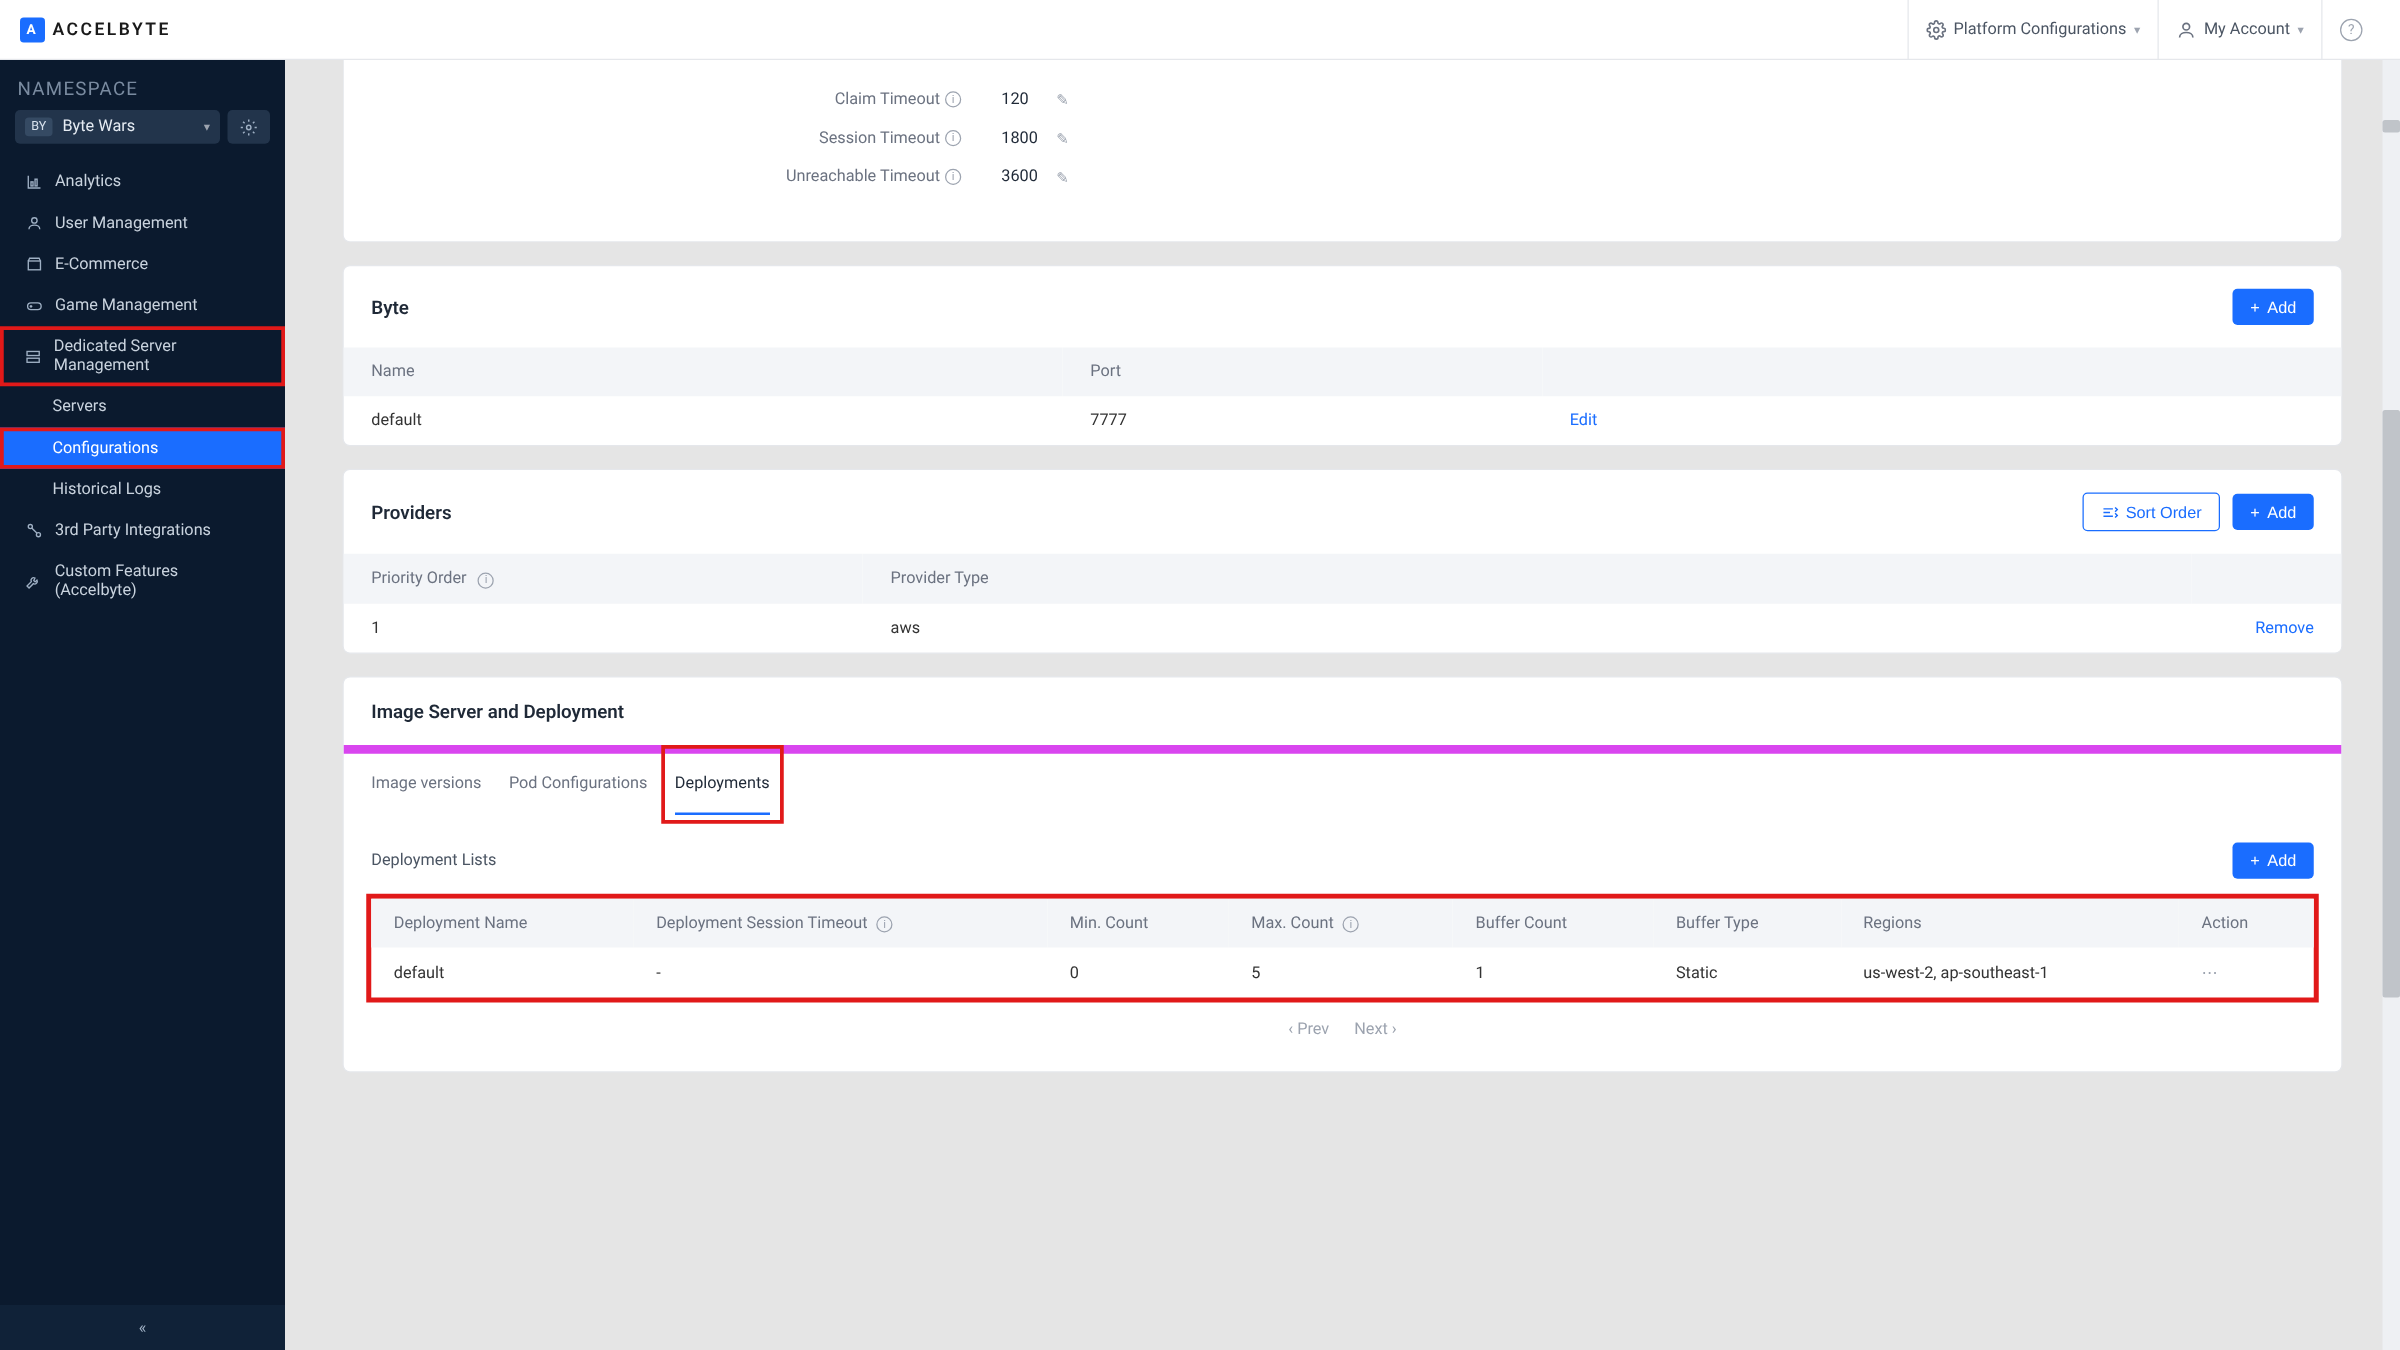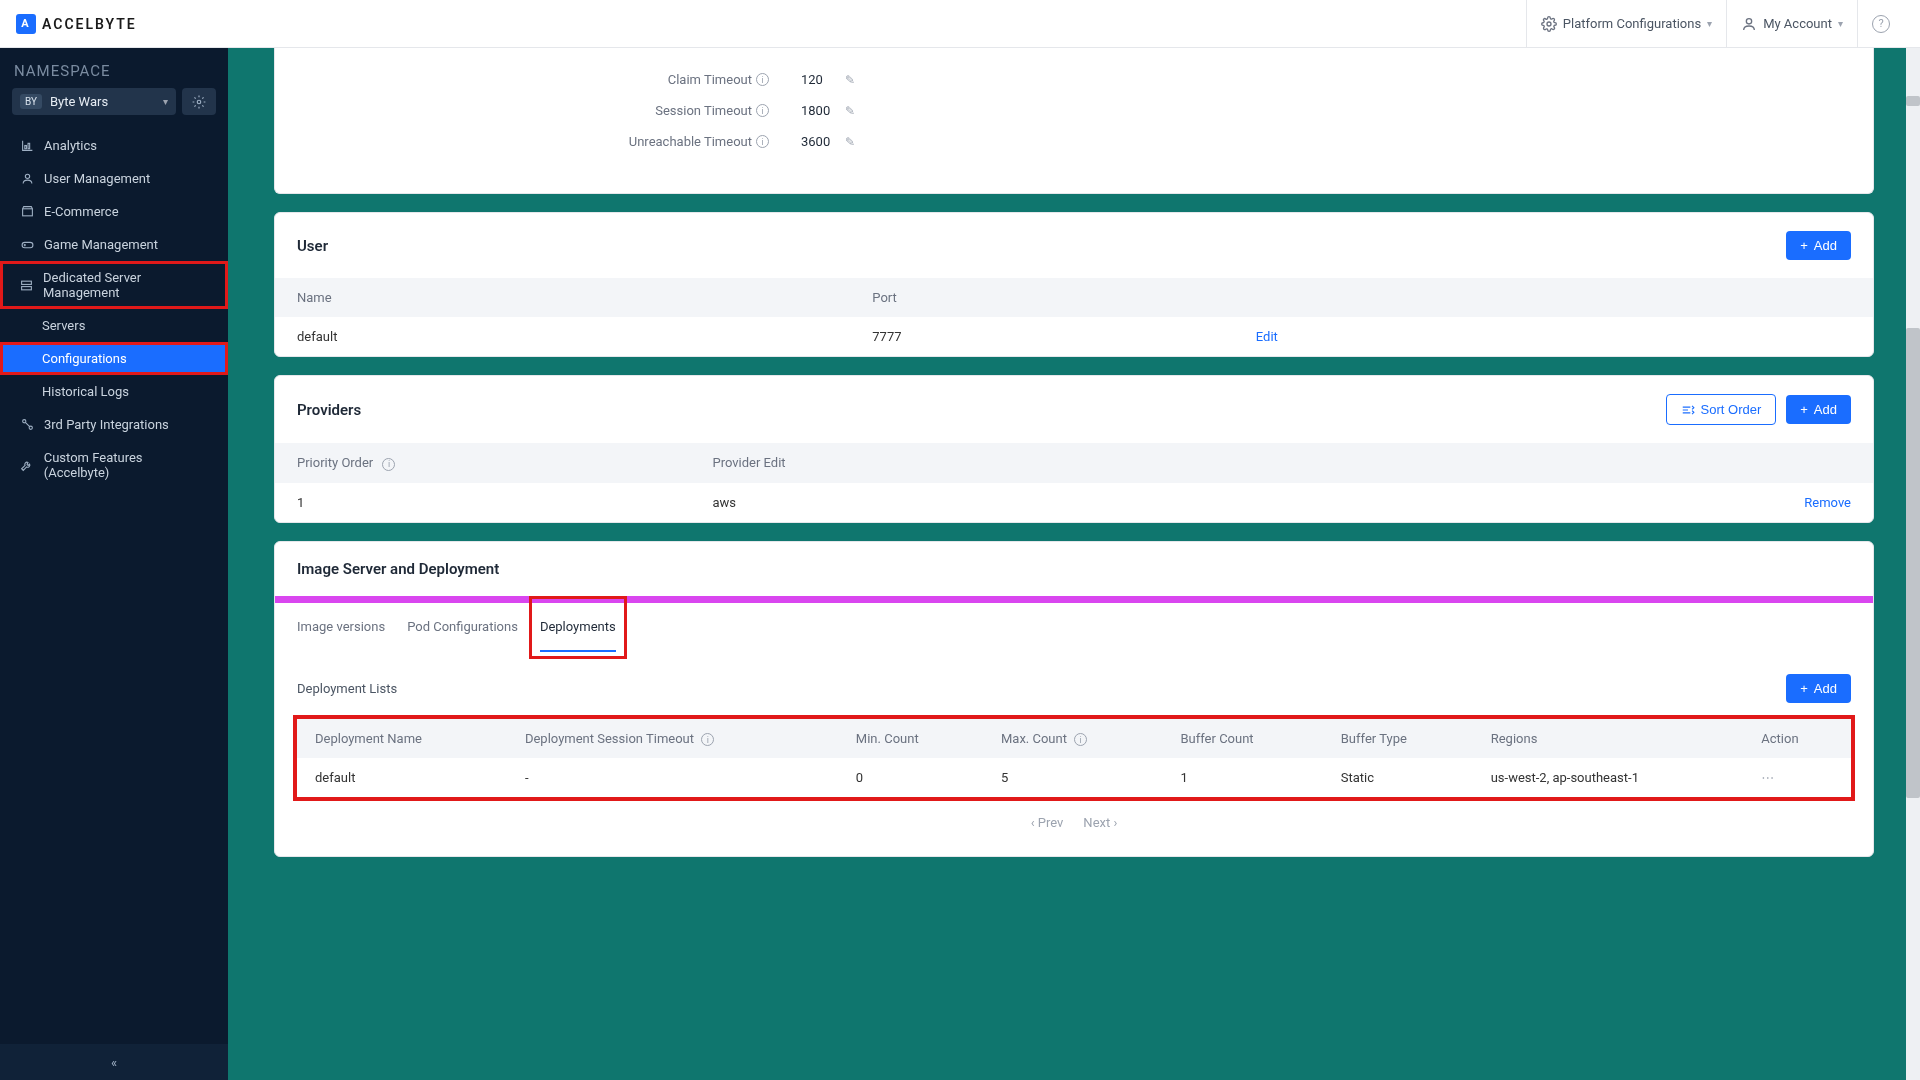--- a/index.html
+++ b/index.html
@@ -36,21 +36,21 @@
   .nav { display: flex; flex-direction: column; }
   .nav-item {
     display: flex; align-items: center; gap: 10px; padding: 9px 20px; cursor: pointer;
     color: #c9d3de;
   }
   .nav-item.sub { padding-left: 42px; }
   .nav-item.active { background: #1a6dff; color: #fff; }
   .nav-icon { width: 14px; display: inline-flex; justify-content: center; color: #9fb0c4; font-size: 12px; }
   .highlight-red { outline: 3px solid #e11919; outline-offset: -3px; }
   .collapse-btn { margin-top: auto; height: 36px; display: flex; align-items: center; justify-content: center; color: #9fb0c4; cursor: pointer; background: #102238; }
-  .main { flex: 1; background: #0f766e; overflow-y: auto; padding: 0 46px 40px; position: relative; }
+  .main { flex: 1; background: #e5e5e5; overflow-y: auto; padding: 0 46px 40px; position: relative; }
   .main::-webkit-scrollbar { width: 14px; }
   .main::-webkit-scrollbar-thumb { background: #c5c9ce; }
   .card { background: #fff; border: 1px solid #e5e7eb; border-radius: 6px; margin-bottom: 18px; }
   .timeouts { padding: 16px 0 36px; }
   .timeout-row { display: flex; align-items: center; padding: 8px 0; }
   .timeout-label { width: 500px; text-align: right; color: #6b7280; font-size: 13px; padding-right: 6px; display: flex; justify-content: flex-end; align-items: center; gap: 4px; }
   .timeout-value { width: 60px; text-align: left; padding-left: 26px; color: #1f2937; }
   .info-ic { width: 13px; height: 13px; border: 1px solid #9ca3af; border-radius: 50%; display: inline-flex; align-items: center; justify-content: center; font-size: 9px; color: #9ca3af; }
   .pencil-ic { color: #9ca3af; cursor: pointer; padding-left: 10px; font-size: 12px; }
   .card-header { display: flex; align-items: center; padding: 18px 22px; }
@@ -244,21 +244,21 @@
             <span>Unreachable Timeout</span>
             <span class="info-ic">i</span>
           </div>
           <div class="timeout-value">3600</div>
           <span class="pencil-ic">✎</span>
         </div>
       </div>
 
       <div class="card">
         <div class="card-header">
-          <div class="card-title">User</div>
+          <div class="card-title">Byte</div>
           <button class="btn btn-primary">
             <span>+</span>
             <span>Add</span>
           </button>
         </div>
         <table class="table">
           <thead>
               <tr>
             <th style="width:36%">Name</th>
             <th style="width:24%">Port</th>
@@ -292,21 +292,21 @@
             <span>Add</span>
           </button>
         </div>
         <table class="table">
           <thead>
               <tr>
             <th style="width:26%">
               <span>Priority Order</span>
               <span class="info-ic" style="margin-left:6px">i</span>
             </th>
-            <th>Provider Edit</th>
+            <th>Provider Type</th>
             <th style="width:120px;text-align:right"></th>
           </tr>
             </thead>
           <tbody>
               <tr>
             <td>1</td>
             <td>aws</td>
             <td style="text-align:right"><span class="link-blue">Remove</span></td>
           </tr>
             </tbody>

